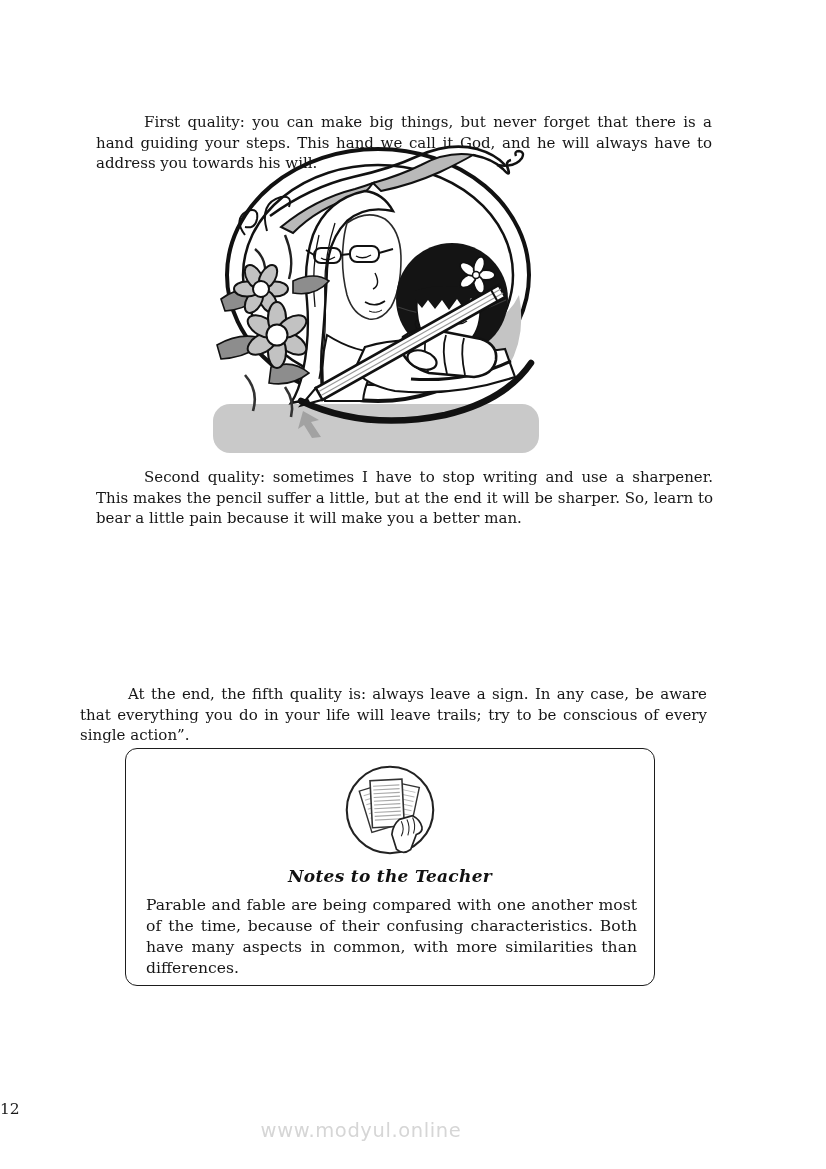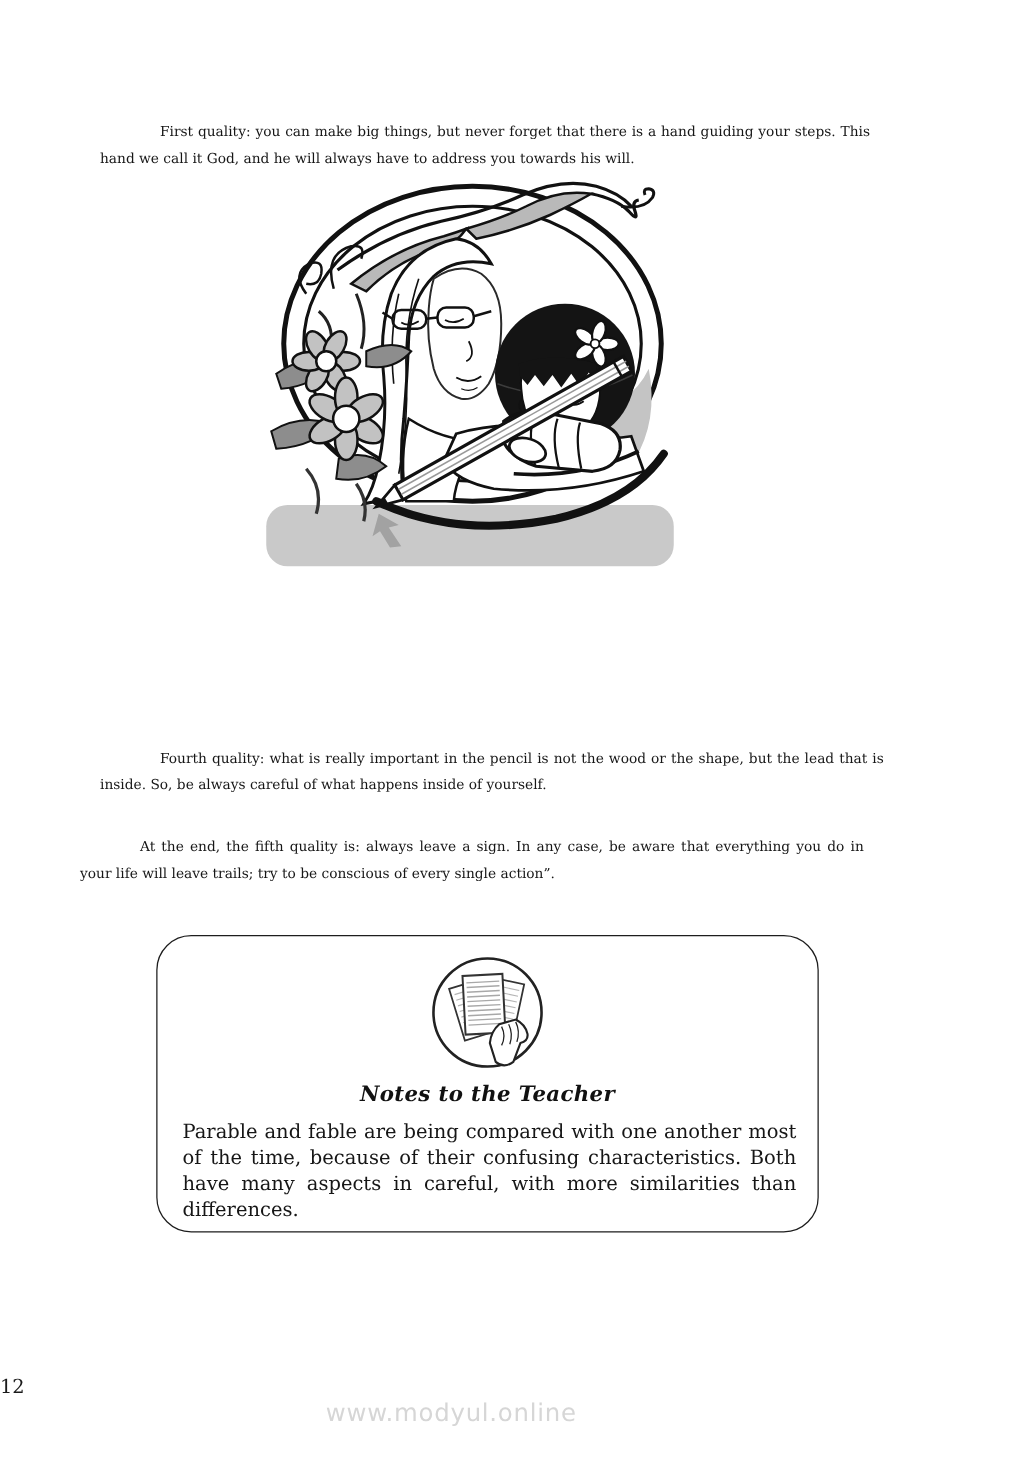--- a/index.html
+++ b/index.html
@@ -7,22 +7,22 @@
     position: relative;
     width: 826px;
     height: 1169px;
     background: #ffffff;
     font-family: "DejaVu Serif", serif;
     color: #151515;
     overflow: hidden;
   }
   .para {
     position: absolute;
-    margin: 0;
-    font-size: 11px;
+    margin: 16px;
+    font-size: 15px;
     line-height: 20.7px;
     text-align: justify;
     text-indent: 48px;
     z-index: 3;
     color: #161616;
   }
   .p1 { left: 80px; top: 96px;  width: 616px; }
   .p2 { left: 80px; top: 451px; width: 617px; }
   .p3 { left: 80px; top: 526px; width: 601px; }
   .p4 { left: 80px; top: 597px; width: 627px; }
@@ -42,21 +42,21 @@
     width: 320px; height: 310px;
     z-index: 2;
   }
   .figure svg { display: block; }
 
   .notes-box {
     position: absolute;
     left: 125px; top: 748px;
     width: 530px; height: 238px;
     border: 1.7px solid #1d1d1d;
-    border-radius: 28px;
+    border-radius: 12px;
     box-sizing: border-box;
     background: #ffffff;
     z-index: 3;
   }
   .notes-icon {
     width: 94px; height: 94px;
     margin: 14px auto 0 auto;
   }
   .notes-title {
     text-align: center;
@@ -205,21 +205,21 @@
       <line x1="285.9" y1="150" x2="102.9" y2="253" stroke="#999" stroke-width="1.2"></line>
       <line x1="288.1" y1="154" x2="105.1" y2="257" stroke="#999" stroke-width="1.2"></line>
       <line x1="275.8" y1="150.5" x2="282.5" y2="162.3" stroke="#111" stroke-width="2"></line>
       <polygon points="100.7,249.1 107.3,260.9 86,266.5" fill="#fff" stroke="#111" stroke-width="2.2"></polygon>
       <polygon points="86,266.5 95.6,264 92.6,258.7" fill="#111"></polygon>
 
       <path d="M88 272 L104 281 L96 283 L106 298 L97 299 L89 286 L83 290 Z" fill="#a2a2a2"></path>
     </svg>
   </div>
 
-  <p class="para p4">Fourth quality: what is really important in the pencil is not the wood or the shape, but the lead that is inside. So, be always careful of what happens inside of yourself.</p>
+  <p class="para p2">Second quality: sometimes I have to stop writing and use a sharpener. This makes the pencil suffer a little, but at the end it will be sharper. So, learn to bear a little pain because it will make you a better man.</p>
   <p class="para p5">At the end, the fifth quality is: always leave a sign. In any case, be aware that everything you do in your life will leave trails; try to be conscious of every single action”.</p>
 
   <div class="notes-box">
     <div class="notes-icon">
       <svg viewBox="0 0 100 100" width="94" height="94" xmlns="http://www.w3.org/2000/svg">
         <circle cx="50" cy="50" r="46" fill="#fff" stroke="#222" stroke-width="2.2"></circle>
         <g transform="rotate(-17 40 46)">
           <rect x="23" y="24" width="33" height="46" fill="#fff" stroke="#333" stroke-width="1.5"></rect>
           <g stroke="#b5b5b5" stroke-width="1">
             <line x1="26" y1="30" x2="53" y2="30"></line>
@@ -257,19 +257,19 @@
               <line x1="33" y1="60" x2="61" y2="60"></line>
           </g>
         </g>
         <path d="M60 60 L74 56 Q82 60 84 68 Q85 74 78 76 L72 92 Q64 98 57 92 L52 76 Q53 66 60 60 Z" fill="#fff" stroke="#222" stroke-width="1.8"></path>
         <path d="M62 62 Q66 70 62 78" fill="none" stroke="#222" stroke-width="1.1"></path>
         <path d="M68 60 Q72 68 69 77" fill="none" stroke="#222" stroke-width="1.1"></path>
         <path d="M74 58 Q78 66 75 75" fill="none" stroke="#222" stroke-width="1.1"></path>
       </svg>
     </div>
     <div class="notes-title">Notes to the Teacher</div>
-    <p class="notes-body">Parable and fable are being compared with one another most of the time, because of their confusing characteristics.  Both have many aspects in careful, with more similarities than differences.</p>
+    <p class="notes-body">Parable and fable are being compared with one another most of the time, because of their confusing characteristics.  Both have many aspects in common, with more similarities than differences.</p>
   </div>
 
   <div class="page-number">12</div>
   <div class="watermark">www.modyul.online</div>
 
 </div>
 
 </body></html>

